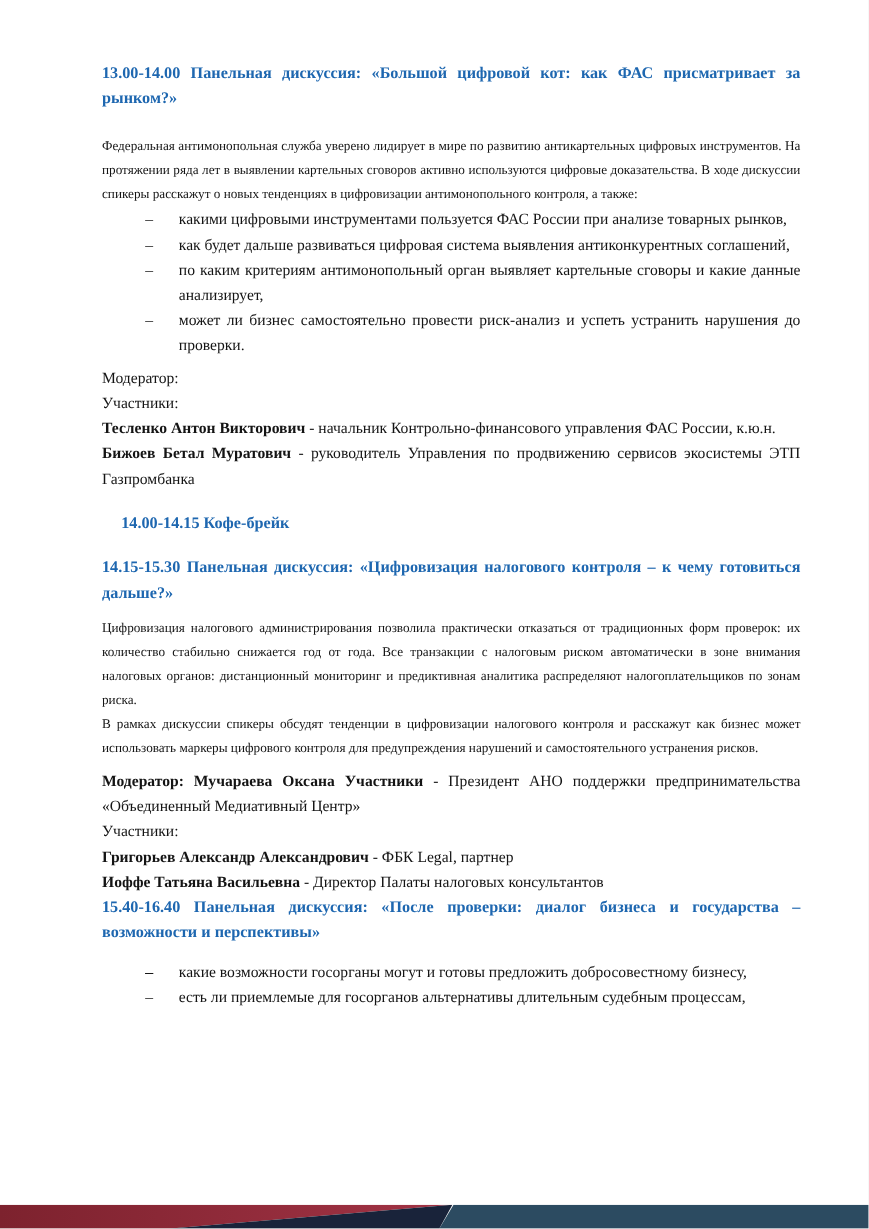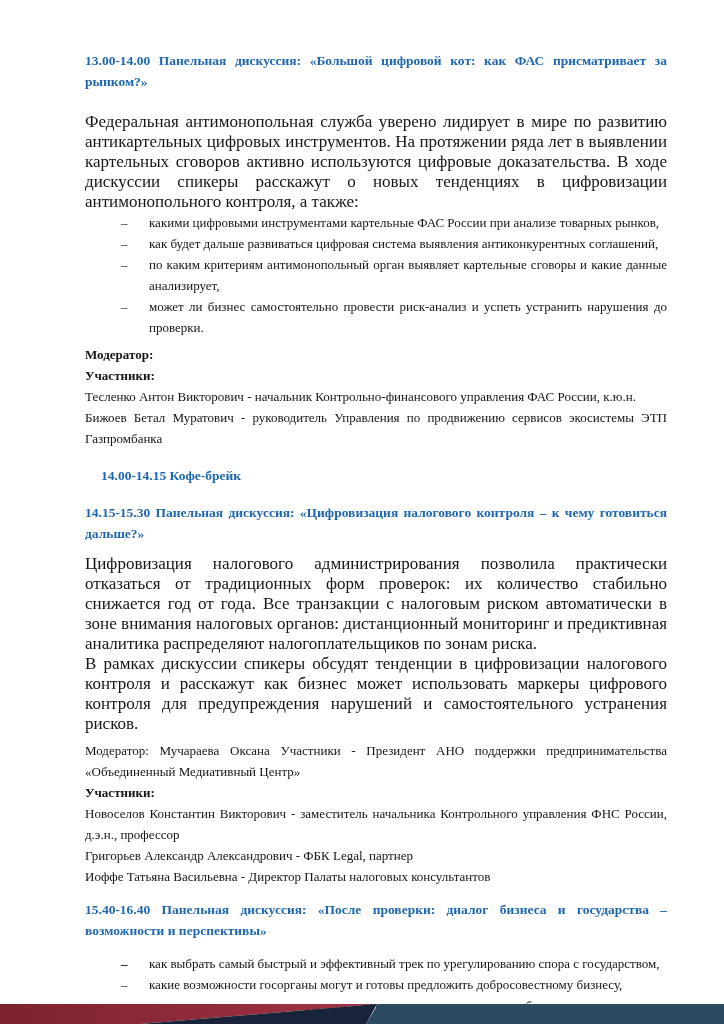--- a/index.html
+++ b/index.html
@@ -25,23 +25,23 @@
     font-size:13.5px;
     font-weight:700;
     color:var(--accent);
     line-height:21px;
     text-align:justify;
     margin:0;
   }
   #s1-title{margin:0 0 20px;}
   #coffee-title{margin:16px 16px 0;}
   #s2-title{margin:16px 0 10px;}
-  #s3-title{margin:12px 0 12px;}
+  #s3-title{margin:0 0 12px;}
   .body{
-    font-size:17px;
+    font-size:11px;
     line-height:20px;
     text-align:justify;
     margin:0;
   }
   .bullets{
     list-style:none;
     margin:0;padding:0;
   }
   .bullets li{
     position:relative;
@@ -54,41 +54,41 @@
     position:absolute;
     left:36px;top:0;
   }
   .people{margin:6px 0 0;}
   .people p{
     margin:0;
     font-size:13px;
     line-height:21px;
     text-align:justify;
   }
-  .label{font-weight:700;}
-  .b{font-weight:400;}
+  .label{font-weight:400;}
+  .b{font-weight:700;}
   .footer-ribbon{
     position:absolute;
     left:0;bottom:0;
     width:724px;height:20px;
     display:block;
   }
 </style>
 </head>
 <body>
 
 <div class="page">
   <div class="content">
 
     <h2 class="title" id="s1-title">13.00-14.00 Панельная дискуссия: «Большой цифровой кот: как ФАС присматривает за рынком?»</h2>
 
     <p class="body" id="s1-intro">Федеральная антимонопольная служба уверено лидирует в мире по развитию антикартельных цифровых инструментов. На протяжении ряда лет в выявлении картельных сговоров активно используются цифровые доказательства. В ходе дискуссии спикеры расскажут о новых тенденциях в цифровизации антимонопольного контроля, а также:</p>
 
     <ul class="bullets" id="s1-bullets">
-      <li><span class="dash">–</span><span class="li-text">какими цифровыми инструментами картельные ФАС России при анализе товарных рынков,</span></li>
+      <li><span class="dash">–</span><span class="li-text">какими цифровыми инструментами пользуется ФАС России при анализе товарных рынков,</span></li>
       <li><span class="dash">–</span><span class="li-text">как будет дальше развиваться цифровая система выявления антиконкурентных соглашений,</span></li>
       <li><span class="dash">–</span><span class="li-text">по каким критериям антимонопольный орган выявляет картельные сговоры и какие данные анализирует,</span></li>
       <li><span class="dash">–</span><span class="li-text">может ли бизнес самостоятельно провести риск-анализ и успеть устранить нарушения до проверки.</span></li>
     </ul>
 
     <div class="people" id="s1-people">
       <p class="label">Модератор:</p>
       <p class="label">Участники:</p>
       <p class="person"><span class="b">Тесленко Антон Викторович</span><span> - начальник Контрольно-финансового управления ФАС России, к.ю.н.</span></p>
       <p class="person"><span class="b">Бижоев Бетал Муратович</span><span> - руководитель Управления по продвижению сервисов экосистемы ЭТП Газпромбанка</span></p>
@@ -97,31 +97,30 @@
     <h2 class="title" id="coffee-title">14.00-14.15 Кофе-брейк</h2>
 
     <h2 class="title" id="s2-title">14.15-15.30 Панельная дискуссия: «Цифровизация налогового контроля – к чему готовиться дальше?»</h2>
 
     <p class="body" id="s2-intro1">Цифровизация налогового администрирования позволила практически отказаться от традиционных форм проверок: их количество стабильно снижается год от года. Все транзакции с налоговым риском автоматически в зоне внимания налоговых органов: дистанционный мониторинг и предиктивная аналитика распределяют налогоплательщиков по зонам риска.</p>
     <p class="body" id="s2-intro2">В рамках дискуссии спикеры обсудят тенденции в цифровизации налогового контроля и расскажут как бизнес может использовать маркеры цифрового контроля для предупреждения нарушений и самостоятельного устранения рисков.</p>
 
     <div class="people" id="s2-people">
       <p class="person"><span class="b">Модератор: Мучараева Оксана Участники</span><span> - Президент АНО поддержки предпринимательства «Объединенный Медиативный Центр»</span></p>
       <p class="label">Участники:</p>
-      <p class="person"><span class="b">Новоселов Константин Викторович</span><span> - заместитель начальника Контрольного управления ФНС России, д.э.н., профессор</span></p>
       <p class="person"><span class="b">Григорьев Александр Александрович</span><span> - ФБК Legal, партнер</span></p>
       <p class="person"><span class="b">Иоффе Татьяна Васильевна</span><span> - Директор Палаты налоговых консультантов</span></p>
     </div>
 
     <h2 class="title" id="s3-title">15.40-16.40 Панельная дискуссия: «После проверки: диалог бизнеса и государства – возможности и перспективы»</h2>
 
 
     <ul class="bullets" id="s3-bullets">
       <li><span class="dash">–</span></li>
-      <li><span class="dash">–</span><span class="li-text">как выбрать самый быстрый и эффективный трек по урегулированию спора с государством,</span></li>
+      <li><span class="dash">–</span></li>
       <li><span class="dash">–</span><span class="li-text">какие возможности госорганы могут и готовы предложить добросовестному бизнесу,</span></li>
       <li><span class="dash">–</span><span class="li-text">есть ли приемлемые для госорганов альтернативы длительным судебным процессам,</span></li>
     </ul>
 
   </div>
 
   <svg class="footer-ribbon" viewBox="0 0 724 20" preserveAspectRatio="none" aria-hidden="true">
     <defs>
       <linearGradient id="redgrad" x1="0" y1="0" x2="1" y2="0">
         <stop offset="0" stop-color="#7d222e"></stop>

